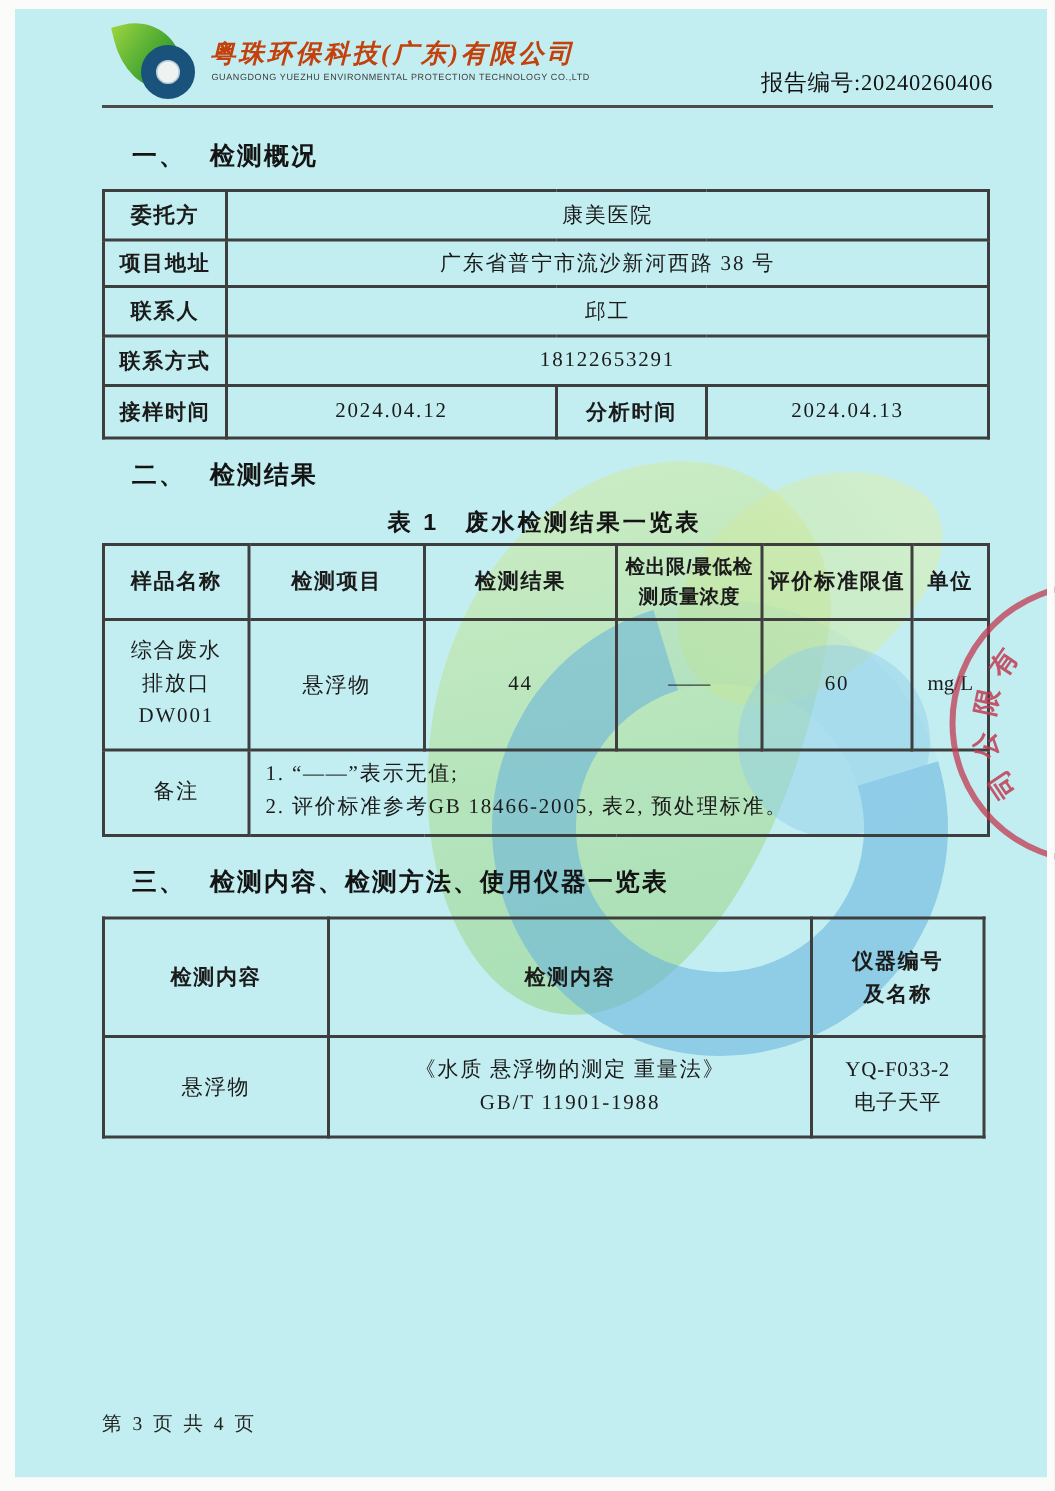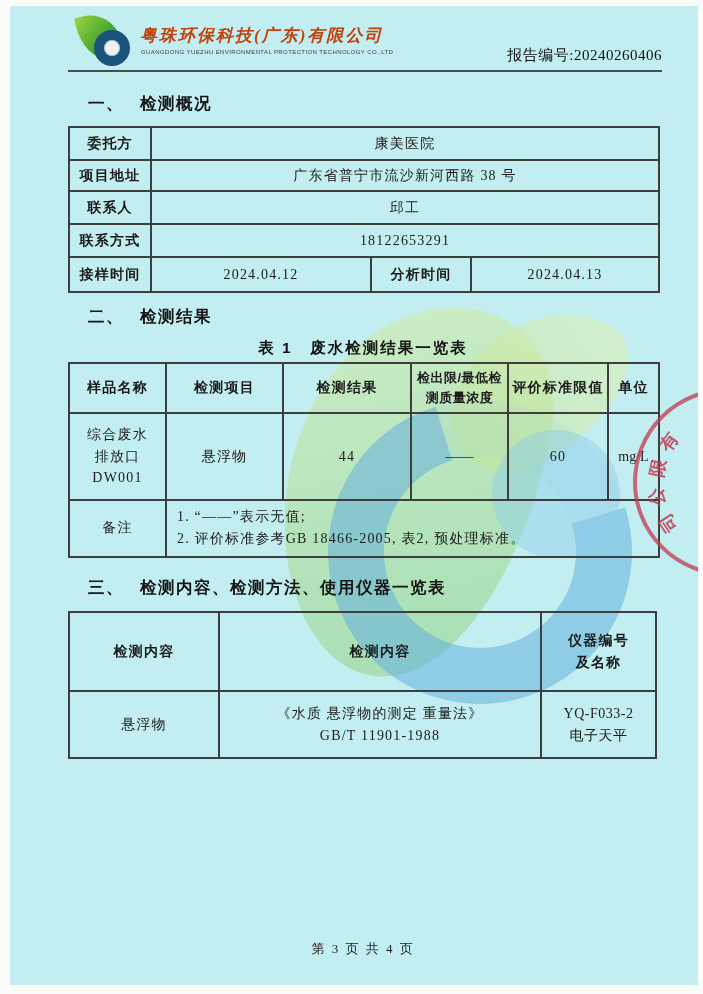--- a/index.html
+++ b/index.html
@@ -66,21 +66,21 @@
   .stamp-ring{position:absolute;left:0;top:0;width:188px;height:188px;border-radius:50%;
     border:4px solid rgba(193,58,82,.75);box-sizing:border-box;}
   .stamp-ch{position:absolute;font-size:18px;font-weight:700;color:rgba(193,58,82,.85);
     font-family:"Liberation Serif","DejaVu Serif",serif;}
   .sc0{left:27px;top:42px;transform:rotate(-55deg);}
   .sc1{left:16px;top:68px;transform:rotate(-78deg);}
   .sc2{left:15px;top:97px;transform:rotate(-101deg);}
   .sc3{left:26px;top:123px;transform:rotate(-124deg);}
 
   
-  .footer{position:absolute;left:68px;top:940px;width:590px;text-align:center;z-index:2;
+  .footer{position:absolute;left:68px;top:940px;width:590px;text-align:left;z-index:2;
     font-family:"Liberation Serif","DejaVu Serif",serif;font-size:13px;letter-spacing:2px;color:#222;}
   .edge{position:absolute;background:#fbfcf9;z-index:5;}
   .edge-l{left:0;top:0;width:10px;height:994px;}
   .edge-t{left:0;top:0;width:703px;height:6px;}
   .edge-r{right:0;top:0;width:5px;height:994px;}
   .edge-b{left:0;bottom:0;width:703px;height:9px;}
 </style>
 </head>
 <body>
 

